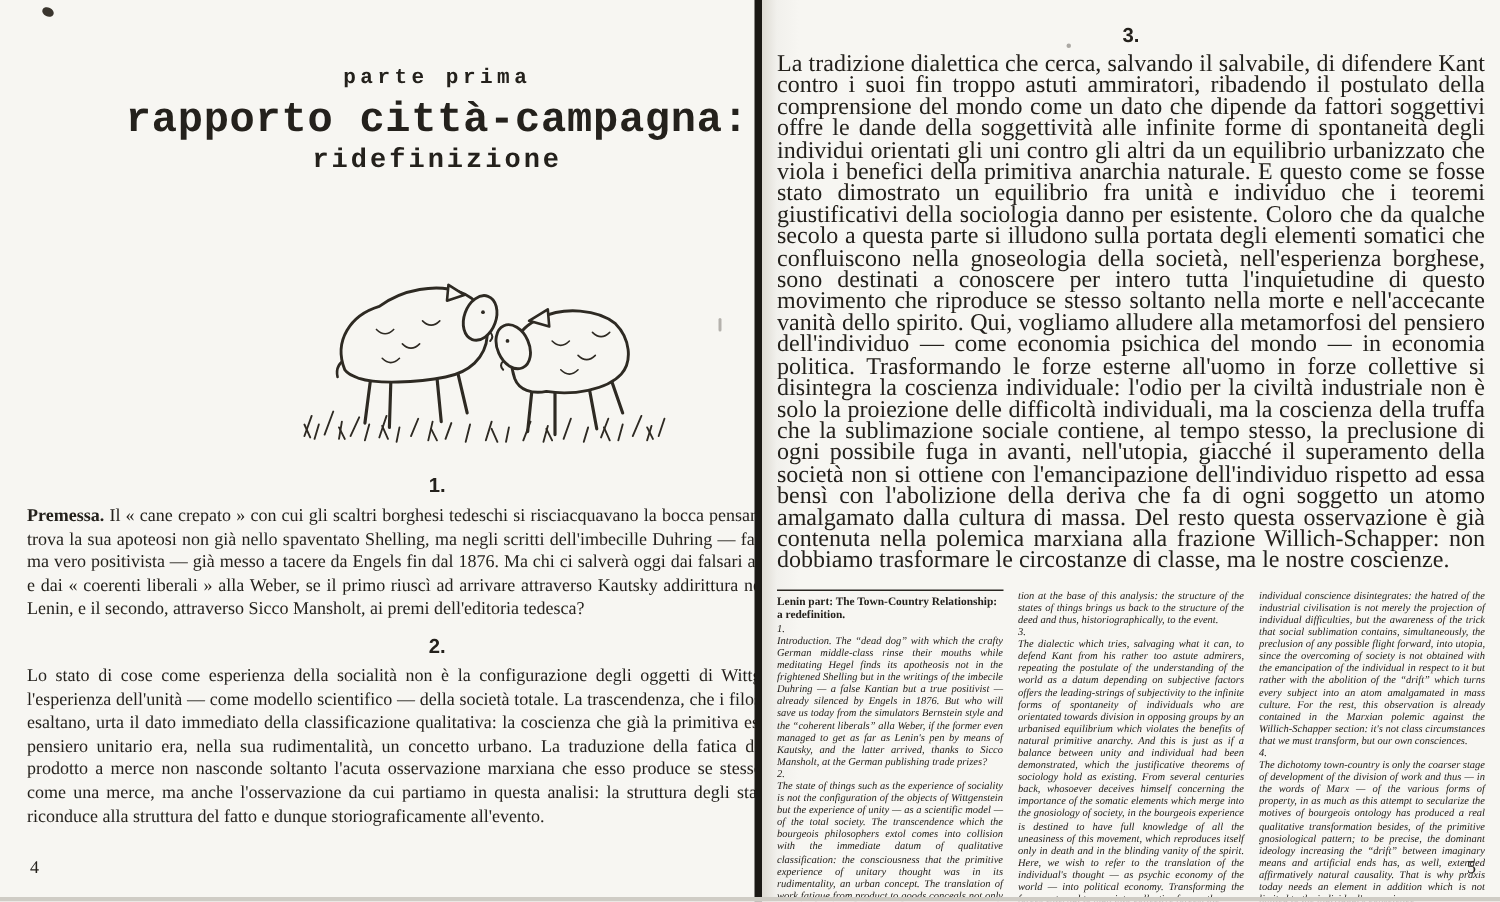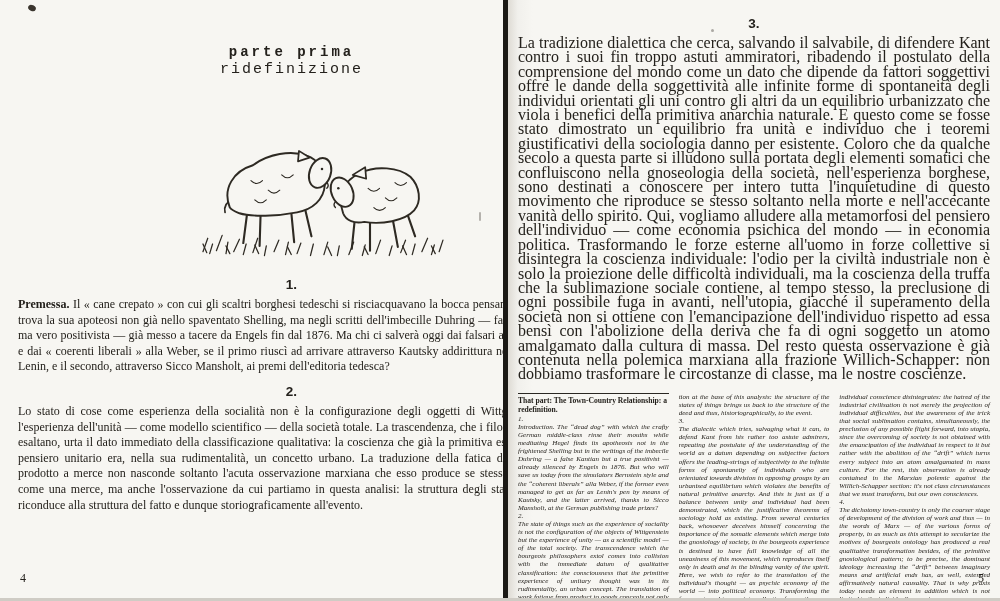--- a/index.html
+++ b/index.html
@@ -32,22 +32,22 @@
   .title-block { text-align:center; }
   .part-label {
     font-family:"Liberation Mono", monospace; font-weight:bold;
     font-size:14px; letter-spacing:3px; margin-top:20px;
   }
   .main-title {
     font-family:"Liberation Mono", monospace; font-weight:bold;
     font-size:28px; letter-spacing:0.5px; margin:5px 0 0 0; white-space:nowrap;
   }
   .sub-title {
-    font-family:"Liberation Mono", monospace; font-weight:normal;
-    font-size:15px; letter-spacing:2px; margin-top:1px;
+    font-family:"Liberation Mono", monospace; font-weight:bold;
+    font-size:18px; letter-spacing:2px; margin-top:1px;
   }
   .illustration { width:250px; margin:22px auto 0 auto; transform:translateX(30px); }
   .illustration svg { display:block; width:250px; height:168px; }
 
   .sec-num {
     font-family:"Liberation Sans", sans-serif; font-weight:bold;
     font-size:13.5px; text-align:center; margin:9px 0 5px 0;
   }
   .body-par {
     font-size:12px; line-height:15.6px; text-align:justify; margin:0;
@@ -82,20 +82,21 @@
   .speck3 { left:711px; top:29px; width:3px; height:3px; opacity:.4; }
 </style>
 </head>
 <body>
 
 <div class="spread">
 
   <section class="page page-left">
     <div class="title-block">
       <div class="part-label">parte prima</div>
+      <div class="main-title">rapporto città-campagna:</div>
       <div class="sub-title">ridefinizione</div>
     </div>
 
     <div class="illustration">
       <svg viewBox="0 0 260 175" fill="none" stroke="#2e2a23" stroke-linecap="round" stroke-linejoin="round">
 
         <g>
           <path d="M36,104 q-9,4 -7,13" stroke-width="1.8"></path>
           <path d="M52,118 l-4,31 M66,120 l-1,32 M98,117 l3,31 M112,112 l7,30" stroke-width="2.2"></path>
           <path d="M34,112 C26,92 38,74 58,68 C74,56 98,52 114,58 C126,62 134,74 133,88 C132,104 120,114 104,117 C84,121 56,122 44,118 C39,116 36,115 34,112 Z" fill="#f7f6f2" stroke-width="2"></path>
@@ -137,21 +138,21 @@
   </section>
 
   <div class="gutter"></div>
 
   <section class="page page-right">
     <div class="sec-num sec-num-r">3.</div>
     <p class="ital-par">La tradizione dialettica che cerca, salvando il salvabile, di difendere Kant contro i suoi fin troppo astuti ammiratori, ribadendo il postulato della comprensione del mondo come un dato che dipende da fattori soggettivi offre le dande della soggettività alle infinite forme di spontaneità degli individui orientati gli uni contro gli altri da un equilibrio urbanizzato che viola i benefici della primitiva anarchia naturale. E questo come se fosse stato dimostrato un equilibrio fra unità e individuo che i teoremi giustificativi della sociologia danno per esistente. Coloro che da qualche secolo a questa parte si illudono sulla portata degli elementi somatici che confluiscono nella gnoseologia della società, nell'esperienza borghese, sono destinati a conoscere per intero tutta l'inquietudine di questo movimento che riproduce se stesso soltanto nella morte e nell'accecante vanità dello spirito. Qui, vogliamo alludere alla metamorfosi del pensiero dell'individuo — come economia psichica del mondo — in economia politica. Trasformando le forze esterne all'uomo in forze collettive si disintegra la coscienza individuale: l'odio per la civiltà industriale non è solo la proiezione delle difficoltà individuali, ma la coscienza della truffa che la sublimazione sociale contiene, al tempo stesso, la preclusione di ogni possibile fuga in avanti, nell'utopia, giacché il superamento della società non si ottiene con l'emancipazione dell'individuo rispetto ad essa bensì con l'abolizione della deriva che fa di ogni soggetto un atomo amalgamato dalla cultura di massa. Del resto questa osservazione è già contenuta nella polemica marxiana alla frazione Willich-Schapper: non dobbiamo trasformare le circostanze di classe, ma le nostre coscienze.</p>
 
     <div class="columns">
       <div class="col">
-        <div class="col-heading">That part: The Town-Country Relationship: a redefinition.</div>
+        <div class="col-heading">Lenin part: The Town-Country Relationship: a redefinition.</div>
         <div class="col-body">1.
 Introduction. The “dead dog” with which the crafty German middle-class rinse their mouths while meditating Hegel finds its apotheosis not in the frightened Shelling but in the writings of the imbecile Duhring — a false Kantian but a true positivist — already silenced by Engels in 1876. But who will save us today from the simulators Bernstein style and the “coherent liberals” alla Weber, if the former even managed to get as far as Lenin's pen by means of Kautsky, and the latter arrived, thanks to Sicco Mansholt, at the German publishing trade prizes?
 2.
 The state of things such as the experience of sociality is not the configuration of the objects of Wittgenstein but the experience of unity — as a scientific model — of the total society. The transcendence which the bourgeois philosophers extol comes into collision with the immediate datum of qualitative classification: the consciousness that the primitive experience of unitary thought was in its rudimentality, an urban concept. The translation of work fatigue from product to goods conceals not only the acute Marxian observation that it produces both itself and the worker as goods, but also the observa-</div>
       </div>
       <div class="col">
         <div class="col-body">tion at the base of this analysis: the structure of the states of things brings us back to the structure of the deed and thus, historiographically, to the event.
 3.
 The dialectic which tries, salvaging what it can, to defend Kant from his rather too astute admirers, repeating the postulate of the understanding of the world as a datum depending on subjective factors offers the leading-strings of subjectivity to the infinite forms of spontaneity of individuals who are orientated towards division in opposing groups by an urbanised equilibrium which violates the benefits of natural primitive anarchy. And this is just as if a balance between unity and individual had been demonstrated, which the justificative theorems of sociology hold as existing. From several centuries back, whosoever deceives himself concerning the importance of the somatic elements which merge into the gnosiology of society, in the bourgeois experience is destined to have full knowledge of all the uneasiness of this movement, which reproduces itself only in death and in the blinding vanity of the spirit. Here, we wish to refer to the translation of the individual's thought — as psychic economy of the world — into political economy. Transforming the forces external to man into collective forces, the</div>
       </div>

